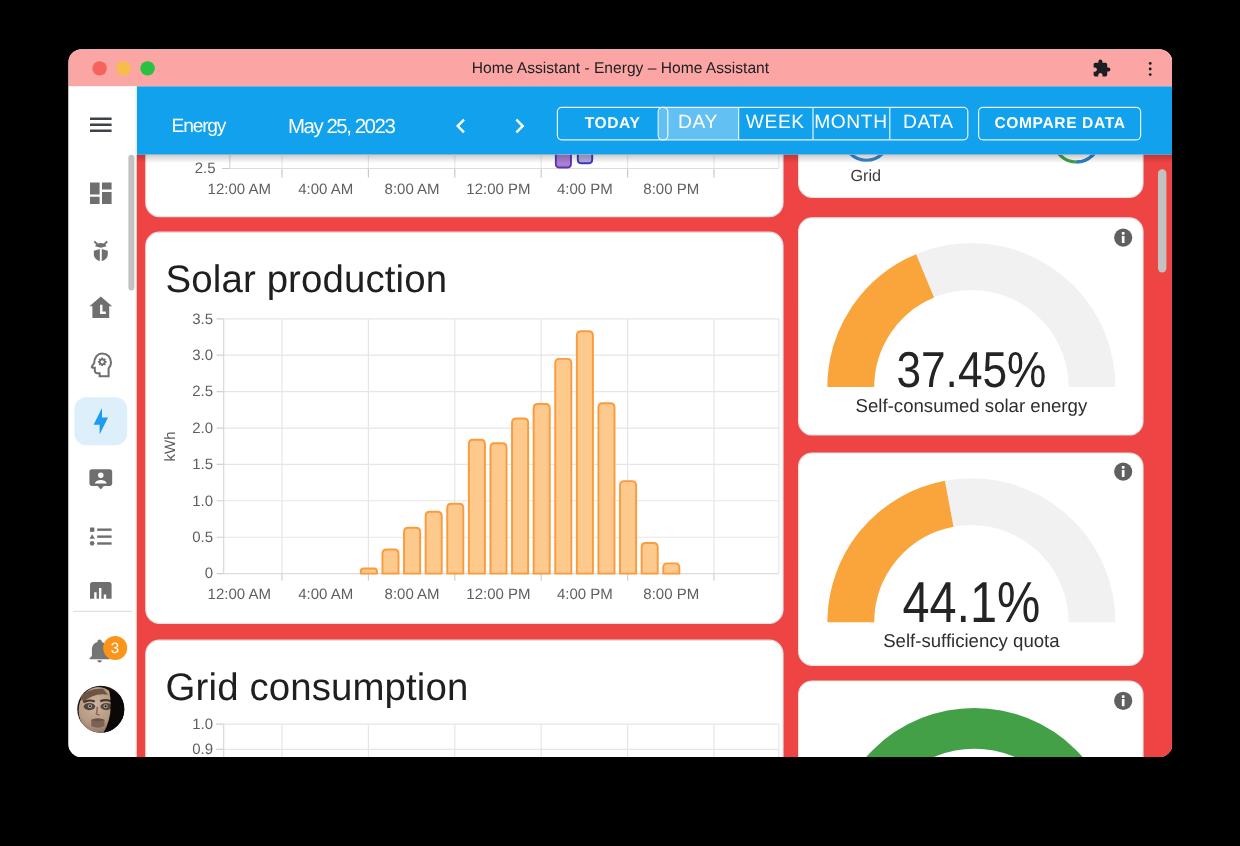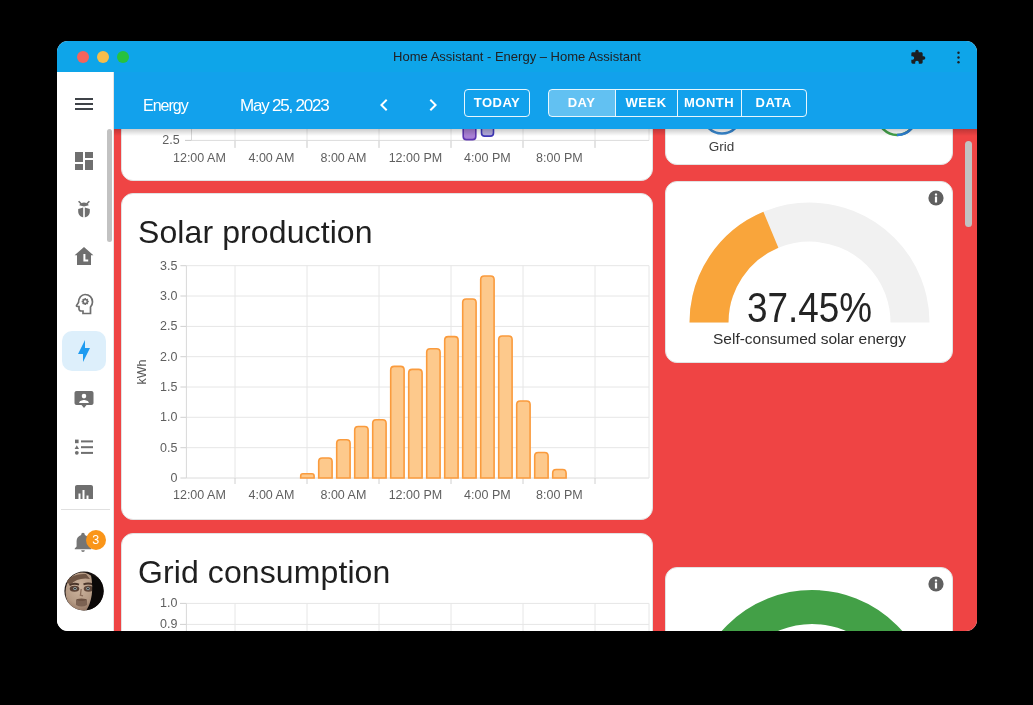--- a/index.html
+++ b/index.html
@@ -1,27 +1,27 @@
 <!DOCTYPE html>
 <html><head><meta charset="utf-8"><style>
 *{margin:0;padding:0;box-sizing:border-box}
 body{width:1033px;height:705px;background:#000;font-family:"Liberation Sans",sans-serif;position:relative;overflow:hidden}
 .win{position:absolute;left:57px;top:41px;width:920px;height:590px;border-radius:11px;background:#fff;overflow:hidden;will-change:transform}
-.titlebar{position:absolute;left:0;top:0;width:100%;height:31px;background:#0ea5e9;}
+.titlebar{position:absolute;left:0;top:0;width:100%;height:31px;background:#fca5a5;}
 .tl{position:absolute;top:10px;width:12px;height:12px;border-radius:50%}
 .title{position:absolute;left:0;top:0;width:100%;height:31px;line-height:32px;text-align:center;font-size:13px;color:#202124}
 .sidebar{position:absolute;left:0;top:31px;width:57px;height:559px;background:#fff;border-right:1px solid #e4e4e4}
 .header{position:absolute;left:57px;top:31px;width:863px;height:57px;background:#12a1ec}
 .content{position:absolute;left:57px;top:88px;width:863px;height:502px;background:#ef4444;overflow:hidden}
 .card{position:absolute;background:#fff;border:1px solid #e2e2e2;border-radius:12px}
 .ctitle{position:absolute;left:16px;top:20px;font-size:32px;color:#1f1f1f;letter-spacing:0.1px}
 .hbtn{position:absolute;top:17px;height:28px;border:1px solid rgba(255,255,255,0.9);border-radius:4px;color:#fff;
  font-size:13px;font-weight:600;letter-spacing:0.5px;text-align:center;line-height:26px}
 .seg{position:absolute;top:17px;height:28px;border:1px solid rgba(255,255,255,0.9);border-radius:4px;display:flex}
-.seg div{height:100%;line-height:26px;text-align:center;color:#fff;font-size:13px;font-weight:700;letter-spacing:0.5px}
+.seg div{height:100%;line-height:26px;text-align:center;color:#fff;font-size:16px;font-weight:400;letter-spacing:0.5px}
 .seg div+div{border-left:1px solid rgba(255,255,255,0.9)}
 .htext{position:absolute;color:#fff;line-height:57px;height:57px}
 .shadow{position:absolute;left:0;top:0;width:100%;height:7px;background:linear-gradient(rgba(0,0,0,0.2),rgba(0,0,0,0));z-index:40}
 .scrollthumb{position:absolute;background:#c2c2c2;border-radius:4px}
 </style></head><body>
 <div class="win">
 <div class="titlebar">
       <div class="tl" style="left:20px;background:#f4645c"></div>
       <div class="tl" style="left:40px;background:#f6bd4a"></div>
       <div class="tl" style="left:60px;background:#27c23f"></div>
@@ -37,27 +37,28 @@
     </div>
     <div class="header">
       <div class="htext" style="left:29px;top:5px;font-size:16px;letter-spacing:-1px">Energy</div>
       <div class="htext" style="left:126px;top:5px;font-size:17px;letter-spacing:-1.2px">May 25, 2023</div>
       <svg width="24" height="24" viewBox="0 0 24 24" style="position:absolute;left:258px;top:20.5px" fill="#fff">
         <path d="M15.41,16.58L10.83,12L15.41,7.41L14,6L8,12L14,18L15.41,16.58Z"></path>
       </svg>
       <svg width="24" height="24" viewBox="0 0 24 24" style="position:absolute;left:307px;top:20.5px" fill="#fff">
         <path d="M8.59,16.58L13.17,12L8.59,7.41L10,6L16,12L10,18L8.59,16.58Z"></path>
       </svg>
-      <div class="hbtn" style="left:350px;width:66px">TODAY</div>
+      <div class="hbtn" style="left:350px;width:93px">TODAY</div>
       <div class="seg" style="left:433.6px;width:259px">
         <div style="width:66px;background:rgba(255,255,255,0.34)">DAY</div>
         <div style="width:62px">WEEK</div>
         <div style="width:64px">MONTH</div>
         <div style="width:65px">DATA</div>
       </div>
+      <div class="hbtn" style="left:701.3px;width:136px">COMPARE DATA</div>
     </div>
     <div class="sidebar">
       <svg width="24" height="24" viewBox="0 0 24 24" style="position:absolute;left:15px;top:20px" fill="#3f4348">
         <path d="M3,6H21V8H3V6M3,11H21V13H3V11M3,16H21V18H3V16Z"></path>
       </svg>
       <div style="position:absolute;left:0;top:57px;width:56px;height:370px;overflow:hidden">
         <svg width="24" height="24" viewBox="0 0 24 24" style="position:absolute;left:15px;top:20.0px" fill="#6f6f6f">
           <path d="M13,3V9H21V3M13,21H21V11H13M3,21H11V15H3M3,13H11V3H3V13Z"></path>
         </svg>
         <svg width="24" height="24" viewBox="0 0 24 24" style="position:absolute;left:15px;top:67.6px" fill="#6f6f6f">
@@ -272,24 +273,37 @@
           <path d="M43.0,140.6 A100.5,100.5 0 0 1 104.89,47.81" fill="none" stroke="#f9a53b" stroke-width="39.0"></path>
           <text x="143.5" y="140.3" font-size="42" fill="#242424" text-anchor="middle" textLength="125" lengthAdjust="spacingAndGlyphs">37.45%</text>
           <text x="143.5" y="161.5" font-size="15.5" fill="#2e2e2e" text-anchor="middle">Self-consumed solar energy</text>
         </svg>
         <svg width="16" height="16" style="position:absolute;right:8px;top:7.5px" viewBox="0 0 16 16">
           <circle cx="8" cy="8" r="7.6" fill="#606060"></circle>
           <rect x="6.9" y="3.4" width="2.2" height="2.2" rx="0.4" fill="#fff"></rect>
           <rect x="6.9" y="6.6" width="2.2" height="6" rx="0.4" fill="#fff"></rect>
         </svg>
       </div>
-      <div class="card" style="left:551px;top:438px;width:288px;height:250px">
-        <svg width="288" height="250" style="position:absolute;left:0;top:0">
-          <circle cx="146" cy="142" r="103" fill="none" stroke="#43a047" stroke-width="34"></circle>
+      <div class="card" style="left:551px;top:247.6px;width:288px;height:178px">
+        <svg width="288" height="172" style="position:absolute;left:0;top:0">
+          <path d="M43.0,140.6 A100.5,100.5 0 0 1 244.0,140.6" fill="none" stroke="#f1f1f1" stroke-width="39.0"></path>
+          <path d="M43.0,140.6 A100.5,100.5 0 0 1 124.98,41.82" fill="none" stroke="#f9a53b" stroke-width="39.0"></path>
+          <text x="143.5" y="140.3" font-size="48" fill="#242424" text-anchor="middle" textLength="115" lengthAdjust="spacingAndGlyphs">44.1%</text>
+          <text x="143.5" y="161.5" font-size="15.5" fill="#2e2e2e" text-anchor="middle">Self-sufficiency quota</text>
         </svg>
         <svg width="16" height="16" style="position:absolute;right:8px;top:7.5px" viewBox="0 0 16 16">
           <circle cx="8" cy="8" r="7.6" fill="#606060"></circle>
           <rect x="6.9" y="3.4" width="2.2" height="2.2" rx="0.4" fill="#fff"></rect>
           <rect x="6.9" y="6.6" width="2.2" height="6" rx="0.4" fill="#fff"></rect>
         </svg>
       </div>
+      <div class="card" style="left:551px;top:438px;width:288px;height:250px">
+        <svg width="288" height="250" style="position:absolute;left:0;top:0">
+          <circle cx="146" cy="142" r="103" fill="none" stroke="#43a047" stroke-width="34"></circle>
+        </svg>
+        <svg width="16" height="16" style="position:absolute;right:8px;top:7.5px" viewBox="0 0 16 16">
+          <circle cx="8" cy="8" r="7.6" fill="#606060"></circle>
+          <rect x="6.9" y="3.4" width="2.2" height="2.2" rx="0.4" fill="#fff"></rect>
+          <rect x="6.9" y="6.6" width="2.2" height="6" rx="0.4" fill="#fff"></rect>
+        </svg>
+      </div>
       <div class="scrollthumb" style="left:850.6px;top:12px;width:7px;height:86px"></div>
     </div>
   </div>
 </body></html>

